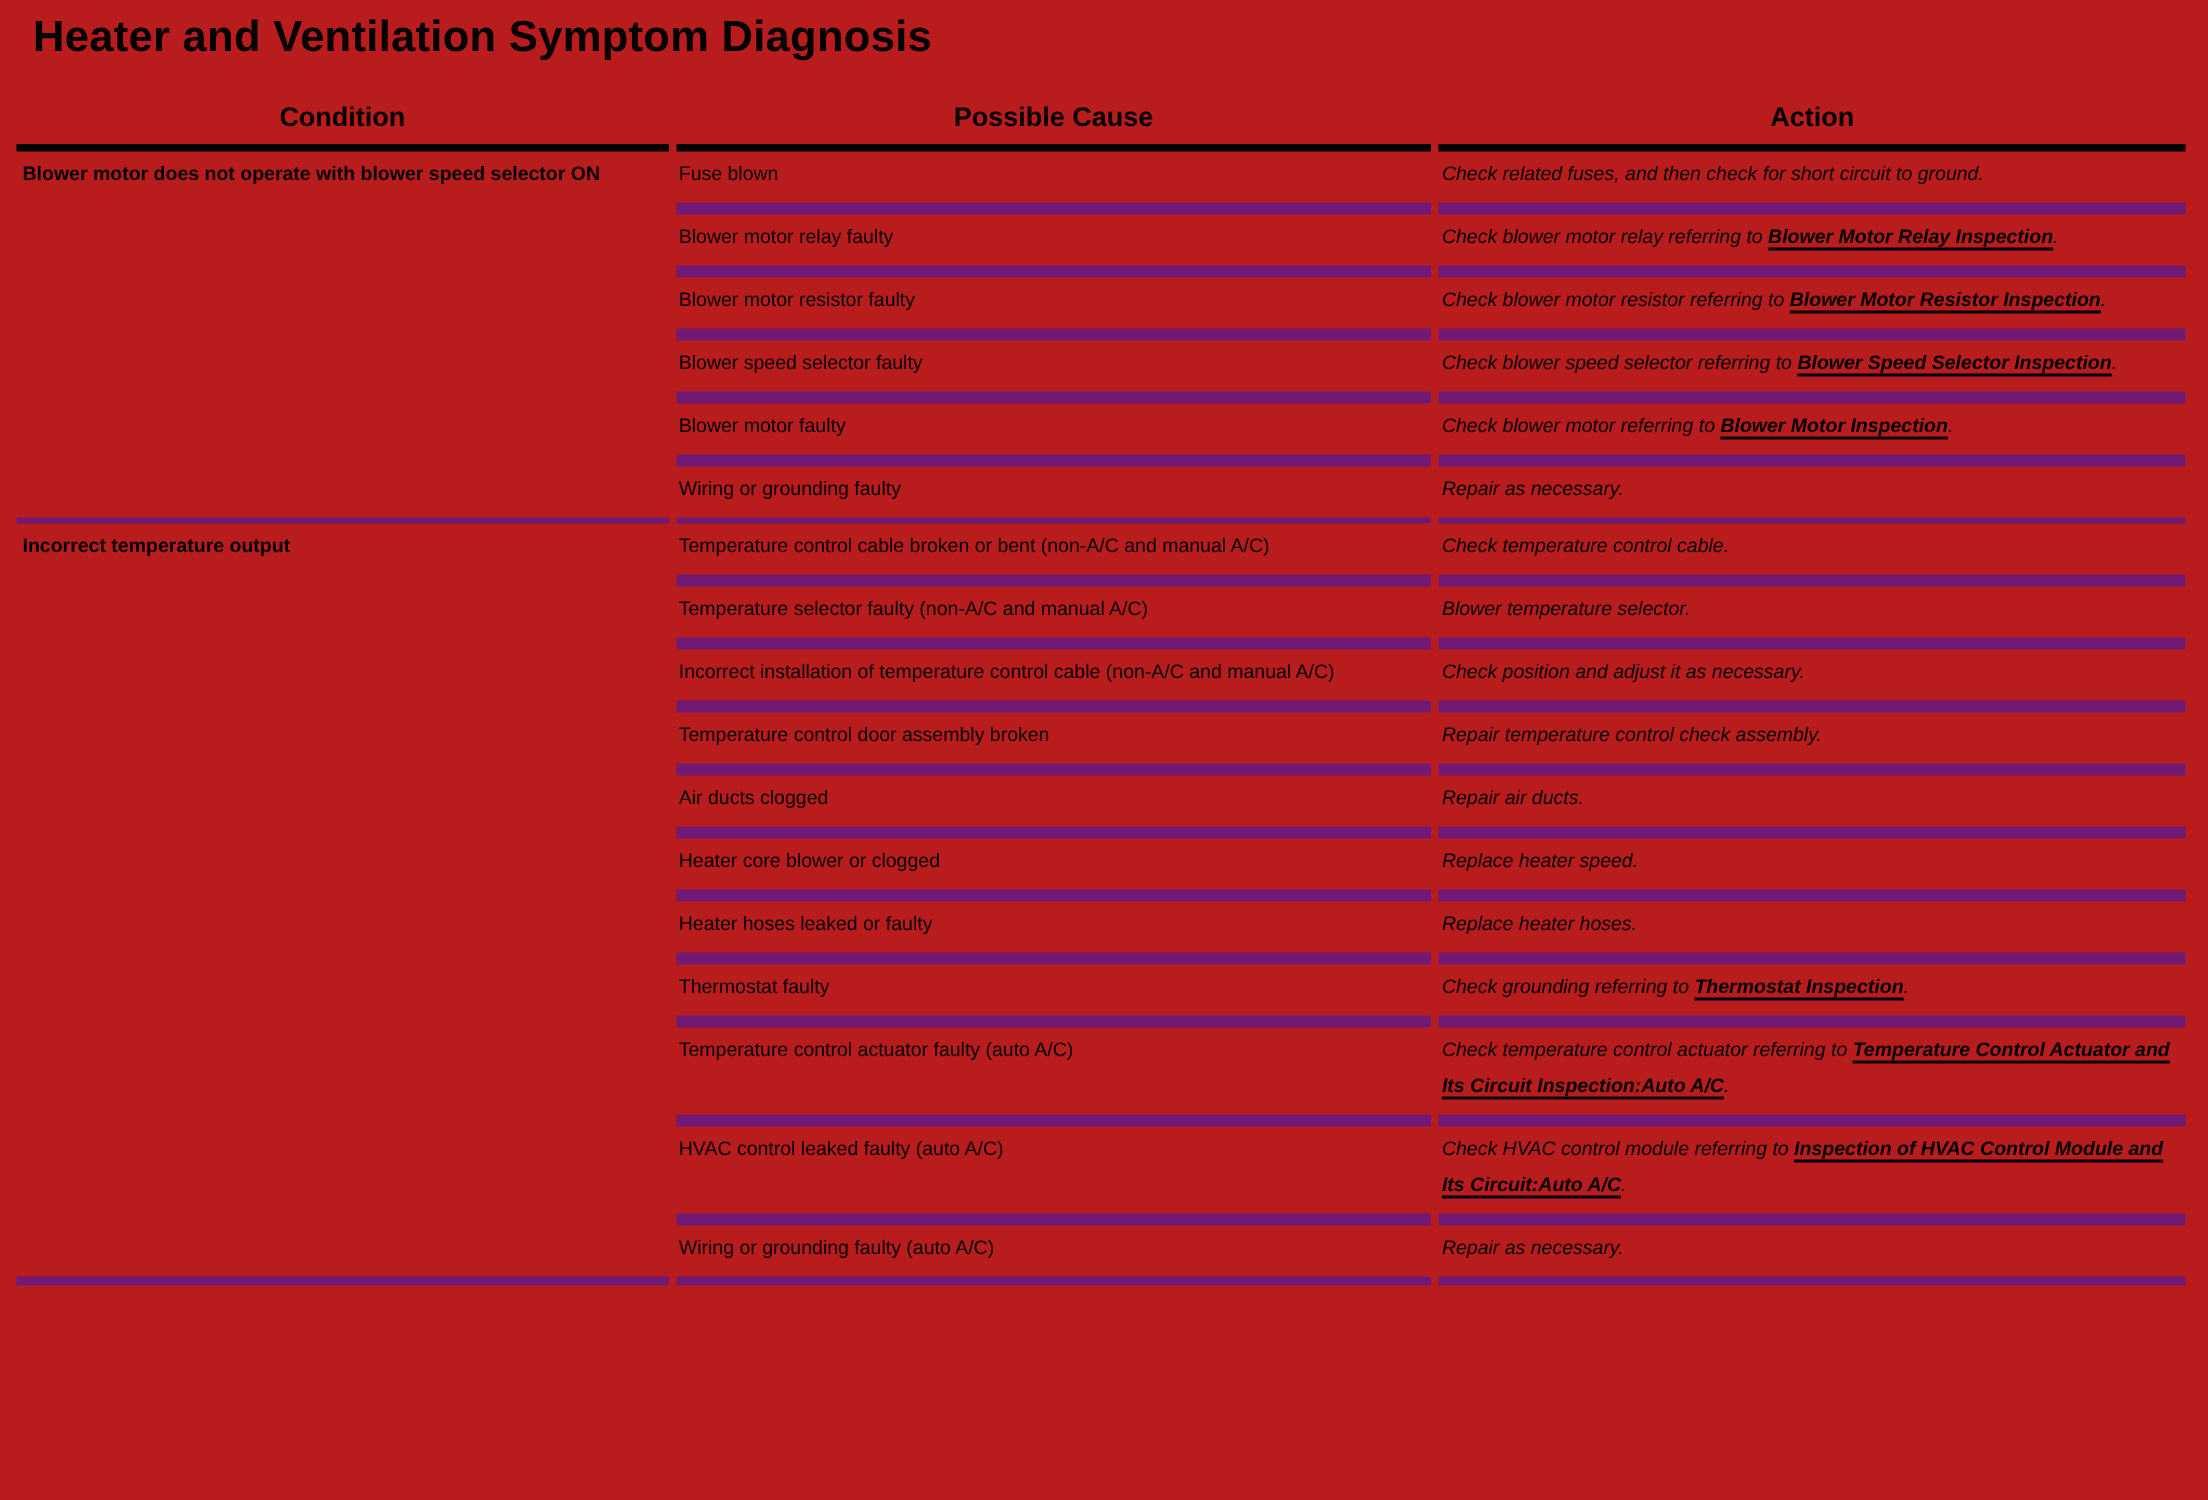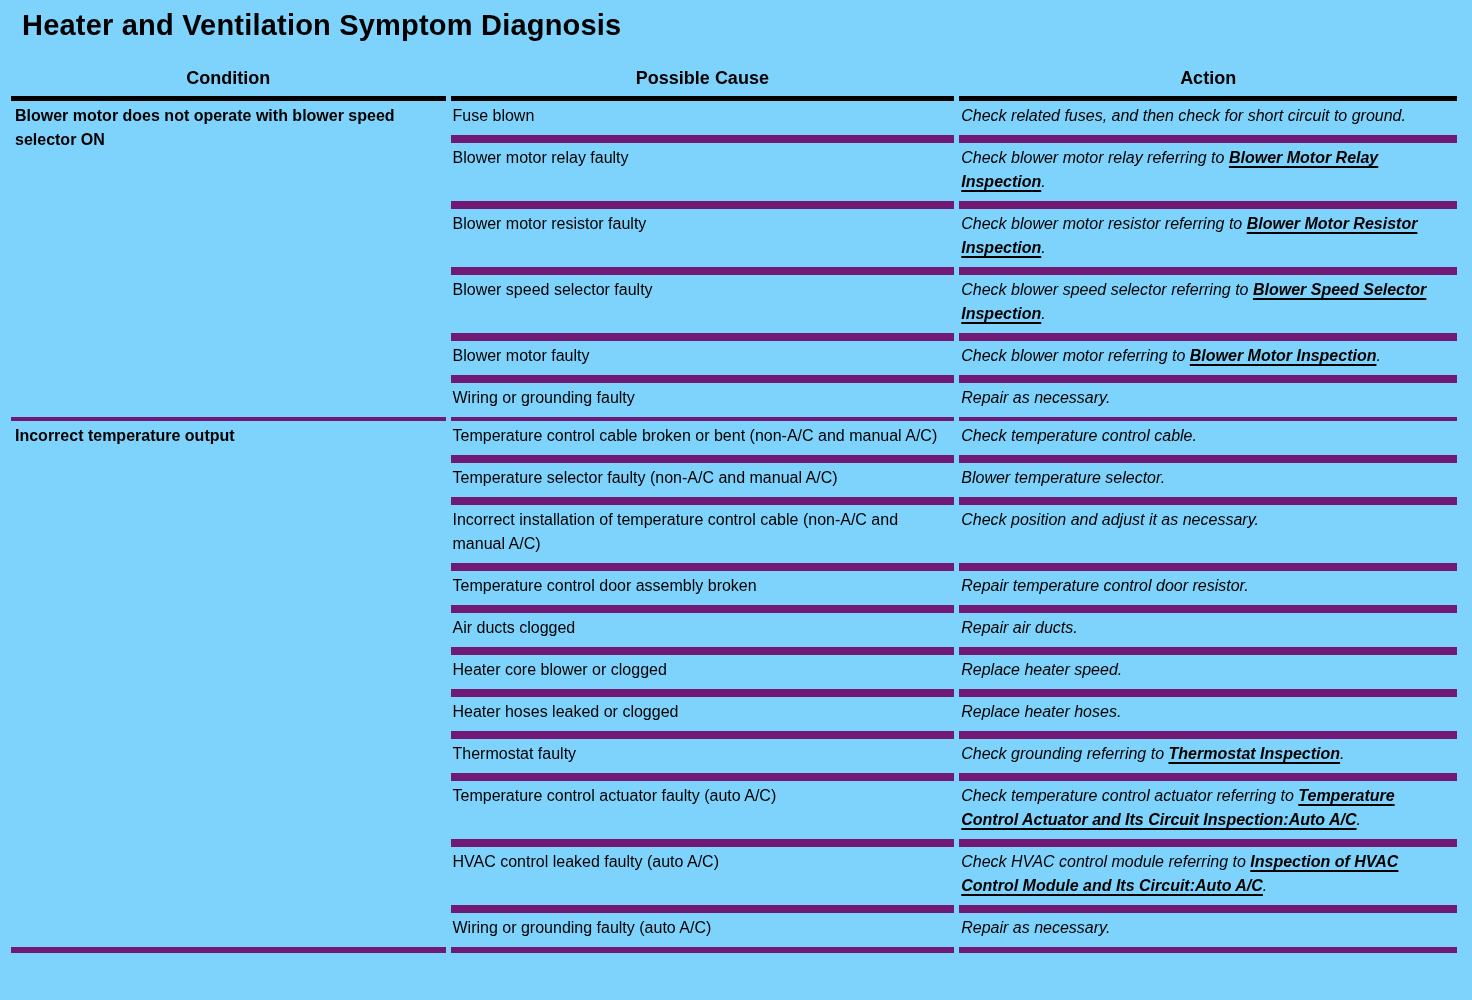--- a/index.html
+++ b/index.html
@@ -1,18 +1,18 @@
 <!DOCTYPE html>
 <html><head>
 <meta charset="utf-8">
 <style>
   * { box-sizing: border-box; }
   html, body { margin: 0; padding: 0; background: #ffffff; color: #000000; }
   body { font-family: "Liberation Sans", "DejaVu Sans", sans-serif; }
-  .page { width: 1472px; height: 1000px; overflow: hidden; background: #7dd3fc; }
+  .page { width: 1472px; height: 1000px; overflow: hidden; background: #b91c1c; }
 
   .page-title {
     font-size: 29px;
     font-weight: bold;
     margin: 8px 0 0 22px;
     line-height: 34px;
     letter-spacing: 0.2px;
   }
 
   table.diag {
@@ -26,21 +26,21 @@
   th.col-header {
     font-size: 18px;
     font-weight: bold;
     text-align: center;
     vertical-align: bottom;
     padding: 8px 0 7px 0;
     border-bottom: 5px solid #000000;
   }
 
   td {
-    font-size: 16px;
+    font-size: 13px;
     line-height: 24px;
     vertical-align: top;
     border-bottom: 8px solid #701a75;
     padding: 3px 4px 7px 2px;
   }
 
   td.condition-cell {
     font-weight: bold;
     padding-left: 4px;
     padding-right: 24px;
@@ -119,32 +119,32 @@
         <tr>
           <td class="cause-cell">Temperature selector faulty (non-A/C and manual A/C)</td>
           <td class="action-cell"><span>Blower temperature selector.</span></td>
         </tr>
         <tr>
           <td class="cause-cell">Incorrect installation of temperature control cable (non-A/C and manual A/C)</td>
           <td class="action-cell"><span>Check position and adjust it as necessary.</span></td>
         </tr>
         <tr>
           <td class="cause-cell">Temperature control door assembly broken</td>
-          <td class="action-cell"><span>Repair temperature control door resistor.</span></td>
+          <td class="action-cell"><span>Repair temperature control check assembly.</span></td>
         </tr>
         <tr>
           <td class="cause-cell">Air ducts clogged</td>
           <td class="action-cell"><span>Repair air ducts.</span></td>
         </tr>
         <tr>
           <td class="cause-cell">Heater core blower or clogged</td>
           <td class="action-cell"><span>Replace heater speed.</span></td>
         </tr>
         <tr>
-          <td class="cause-cell">Heater hoses leaked or clogged</td>
+          <td class="cause-cell">Heater hoses leaked or faulty</td>
           <td class="action-cell"><span>Replace heater hoses.</span></td>
         </tr>
         <tr>
           <td class="cause-cell">Thermostat faulty</td>
           <td class="action-cell"><span>Check grounding referring to </span><a class="link">Thermostat Inspection</a><span>.</span></td>
         </tr>
         <tr>
           <td class="cause-cell">Temperature control actuator faulty (auto A/C)</td>
           <td class="action-cell"><span>Check temperature control actuator referring to </span><a class="link">Temperature Control Actuator and Its Circuit Inspection:Auto A/C</a><span>.</span></td>
         </tr>

